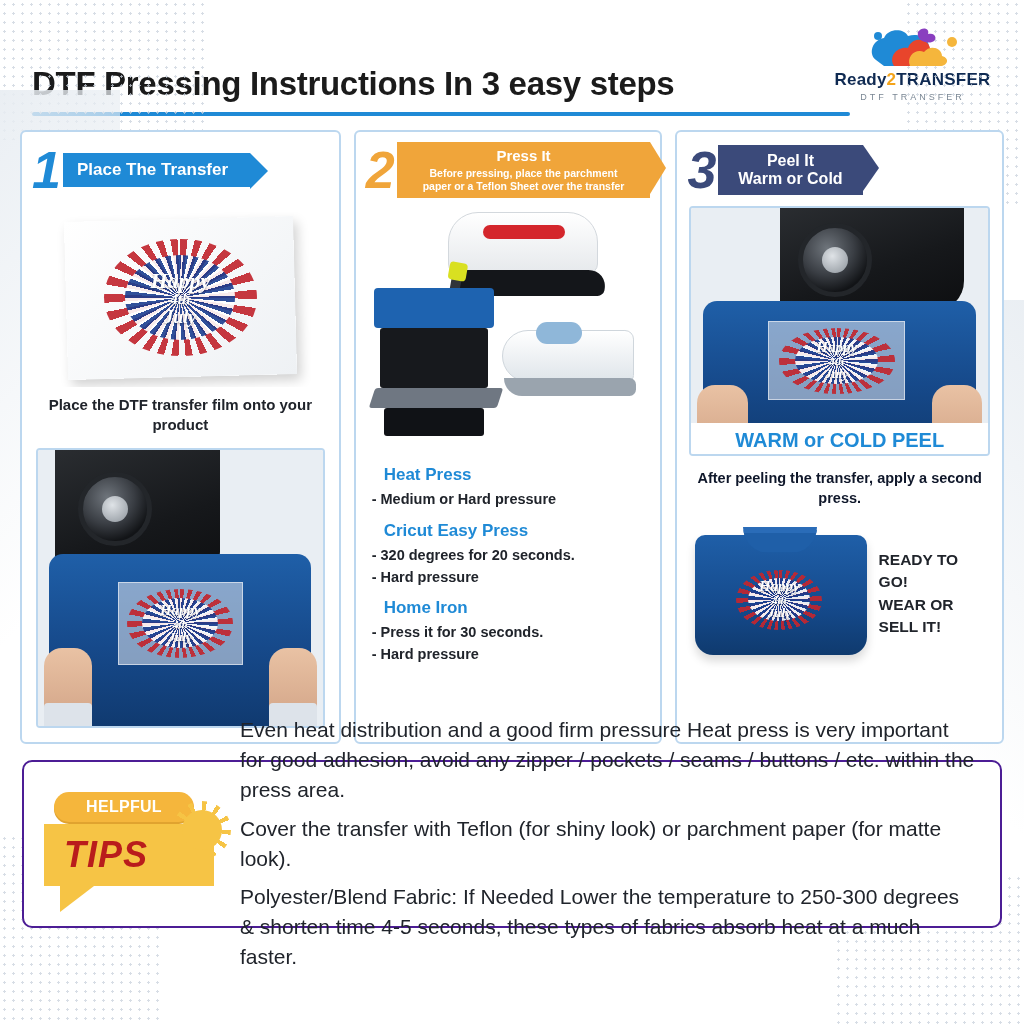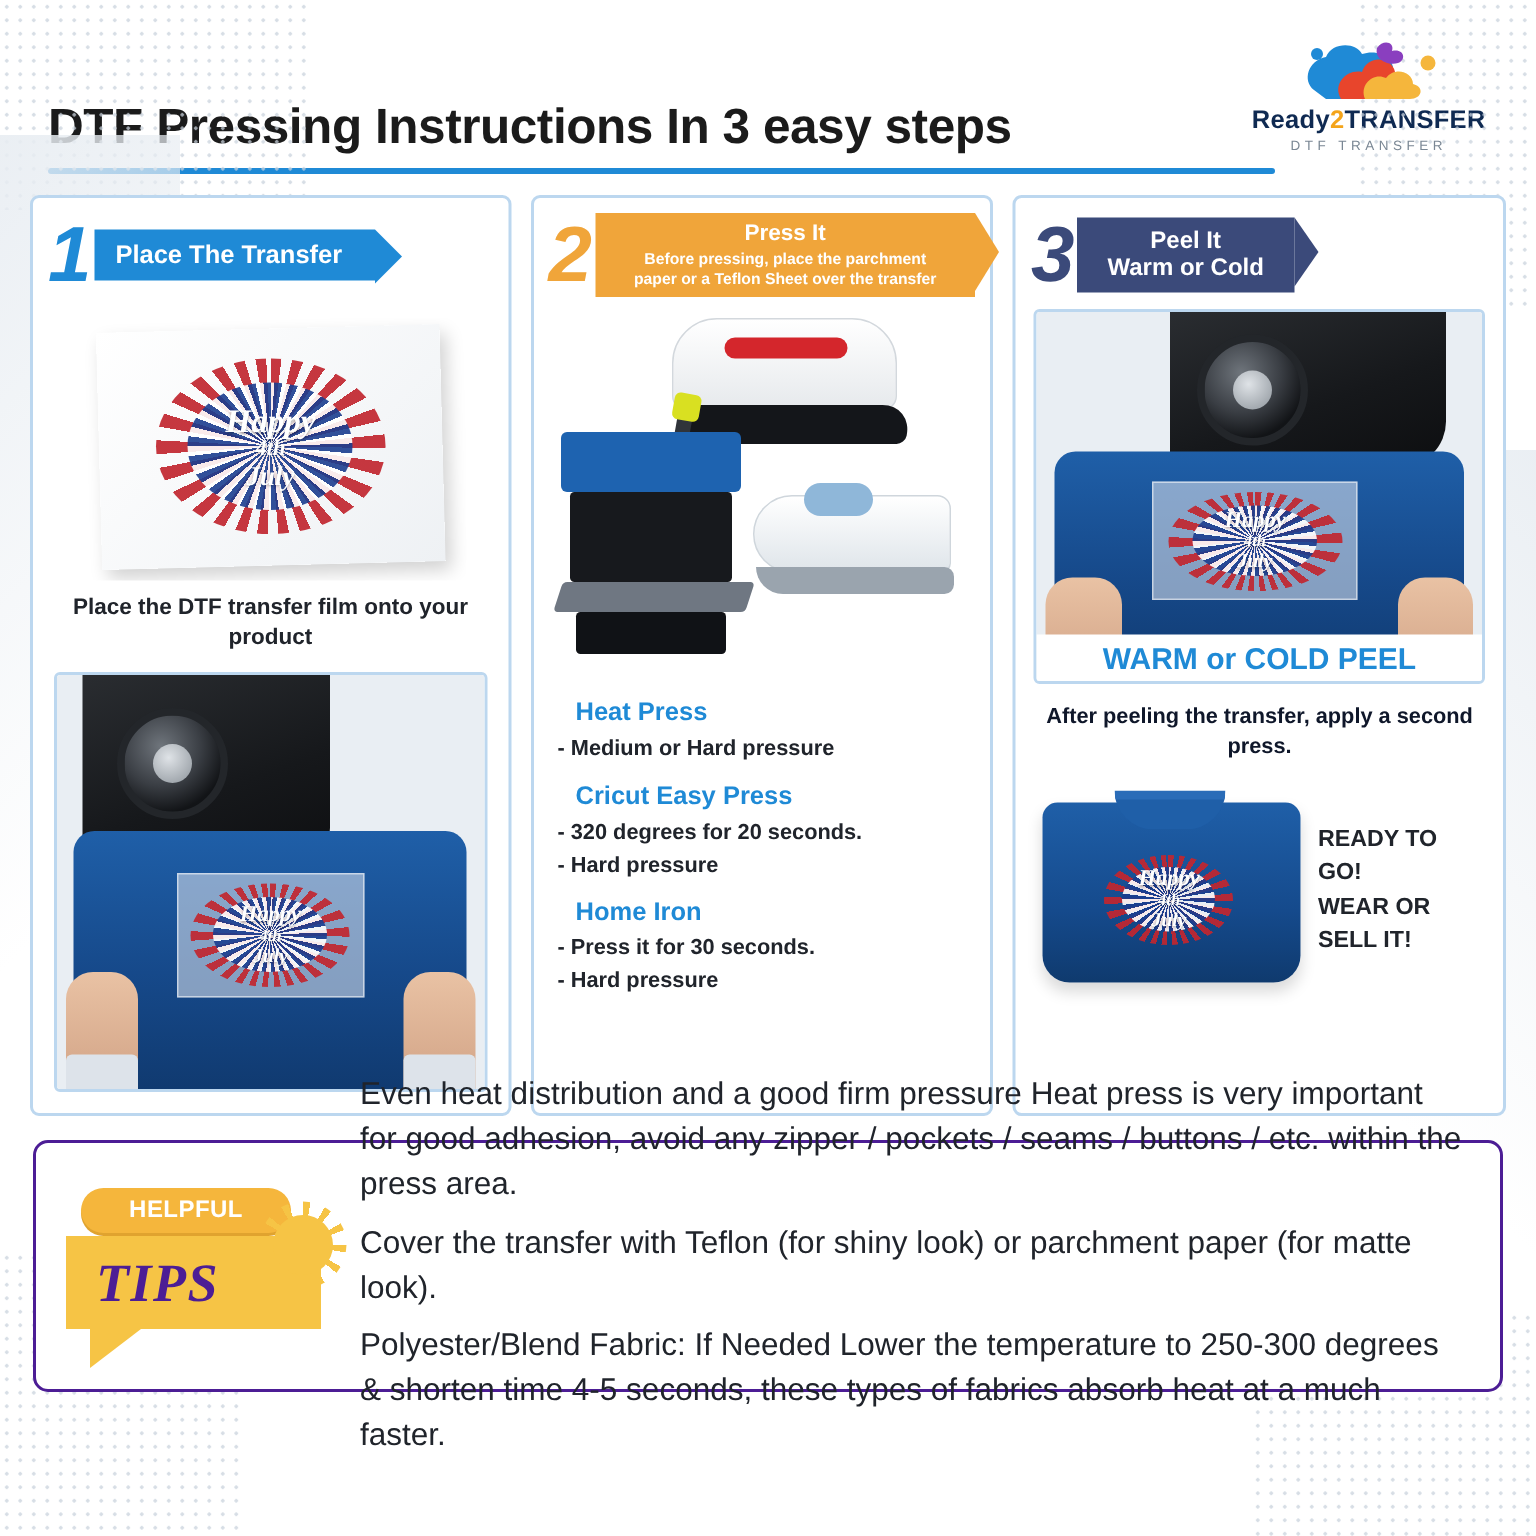--- a/index.html
+++ b/index.html
@@ -240,22 +240,22 @@
   }
   .tips-badge { width: 196px; position: relative; flex: 0 0 196px; height: 140px; }
   .tips-badge .pill {
     position:absolute; left: 20px; top: 18px; width: 140px; height: 30px;
     background:#f5b63c; border-radius: 16px; color:#fff; font-weight:bold; font-size:16px;
     display:flex; align-items:center; justify-content:center; letter-spacing:.3px;
     box-shadow: 0 2px 0 #e0a32f;
   }
   .tips-badge .flag {
     position:absolute; left: 10px; top: 50px; width: 170px; height: 62px;
-    background:#f6c445; color:#4c1d95; font-weight:bold; font-size: 36px; font-style: italic;
-    display:flex; align-items:center; padding-left: 20px; letter-spacing:1px;font-family:Liberation Serif, serif;
+    background:#f6c445; color:#b91c1c; font-weight:bold; font-size: 36px; font-style: italic;
+    display:flex; align-items:center; padding-left: 20px; letter-spacing:1px;
   }
   .tips-badge .flag:after{
     content:''; position:absolute; left: 16px; bottom:-26px; border-top: 26px solid #f6c445;
     border-right: 34px solid transparent; width:0; height:0;
   }
   .tips-badge .sun {
     position:absolute; right: 8px; top: 36px; width: 40px; height: 40px; border-radius:50%;
     background:#f6c445;
   }
   .tips-badge .sun:before{

